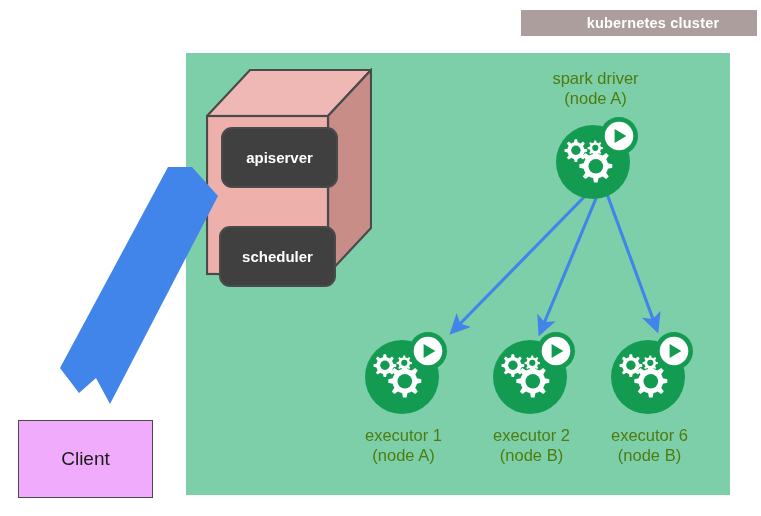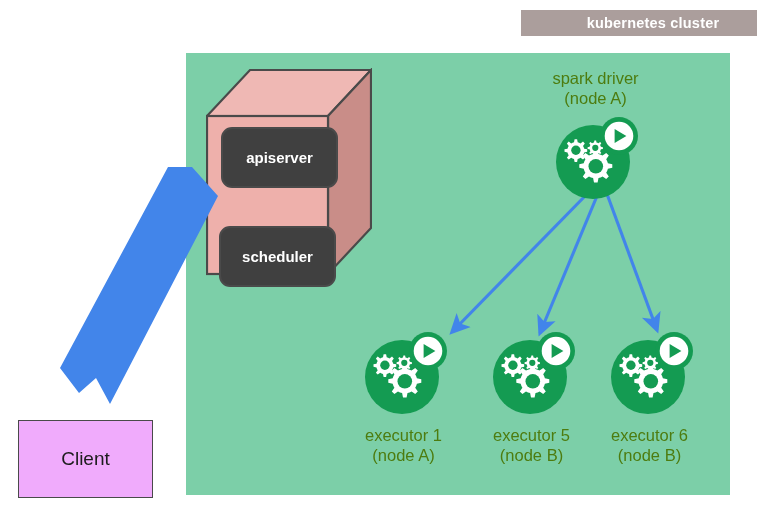--- a/index.html
+++ b/index.html
@@ -180,21 +180,21 @@
         <circle cx="42.8" cy="50.3" r="7.3" fill="#149b52"></circle>
         <path d="M21.6 23.2 l2.5 0 .6 3 a10 10 0 0 1 2.8 1.2 l2.5-1.8 1.8 1.8 -1.8 2.5 a10 10 0 0 1 1.2 2.8 l3 .6 0 2.5 -3 .6 a10 10 0 0 1 -1.2 2.8 l1.8 2.5 -1.8 1.8 -2.5-1.8 a10 10 0 0 1 -2.8 1.2 l-.6 3 -2.5 0 -.6-3 a10 10 0 0 1 -2.8-1.2 l-2.5 1.8 -1.8-1.8 1.8-2.5 a10 10 0 0 1 -1.2-2.8 l-3-.6 0-2.5 3-.6 a10 10 0 0 1 1.2-2.8 l-1.8-2.5 1.8-1.8 2.5 1.8 a10 10 0 0 1 2.8-1.2 z"></path>
         <circle cx="22.9" cy="34.3" r="4.7" fill="#149b52"></circle>
         <path d="M41.4 24.4 l1.7 0 .4 2 a6.6 6.6 0 0 1 1.9 .8 l1.7-1.2 1.2 1.2 -1.2 1.7 a6.6 6.6 0 0 1 .8 1.9 l2 .4 0 1.7 -2 .4 a6.6 6.6 0 0 1 -.8 1.9 l1.2 1.7 -1.2 1.2 -1.7-1.2 a6.6 6.6 0 0 1 -1.9 .8 l-.4 2 -1.7 0 -.4-2 a6.6 6.6 0 0 1 -1.9-.8 l-1.7 1.2 -1.2-1.2 1.2-1.7 a6.6 6.6 0 0 1 -.8-1.9 l-2-.4 0-1.7 2-.4 a6.6 6.6 0 0 1 .8-1.9 l-1.2-1.7 1.2-1.2 1.7 1.2 a6.6 6.6 0 0 1 1.9-.8 z"></path>
         <circle cx="42.3" cy="31.8" r="3.1" fill="#149b52"></circle>
         <circle cx="66" cy="20" r="14.3"></circle>
         <polygon points="61.6,12.9 73.4,20 61.6,27.1" fill="#149b52"></polygon>
       </g>
     </svg>
     <div class="node-label" style="left:-26px;top:94px;width:135px;">
-      <div>executor 5</div>
+      <div>executor 2</div>
       <div>(node B)</div>
     </div>
   </div>
 
   <div class="node" style="left:608px;top:331px;">
     <svg class="node-icon" width="86" height="84" viewBox="0 0 86 84">
       <circle cx="40" cy="46" r="37" fill="#149b52"></circle>
       <circle cx="66" cy="20" r="19" fill="#149b52"></circle>
       <g fill="#ffffff">
         <path d="M41 33.5 l3.6 0 .9 4.4 a14.6 14.6 0 0 1 4.1 1.7 l3.6-2.6 2.6 2.6 -2.6 3.6 a14.6 14.6 0 0 1 1.7 4.1 l4.4 .9 0 3.6 -4.4 .9 a14.6 14.6 0 0 1 -1.7 4.1 l2.6 3.6 -2.6 2.6 -3.6-2.6 a14.6 14.6 0 0 1 -4.1 1.7 l-.9 4.4 -3.6 0 -.9-4.4 a14.6 14.6 0 0 1 -4.1-1.7 l-3.6 2.6 -2.6-2.6 2.6-3.6 a14.6 14.6 0 0 1 -1.7-4.1 l-4.4-.9 0-3.6 4.4-.9 a14.6 14.6 0 0 1 1.7-4.1 l-2.6-3.6 2.6-2.6 3.6 2.6 a14.6 14.6 0 0 1 4.1-1.7 z"></path>

